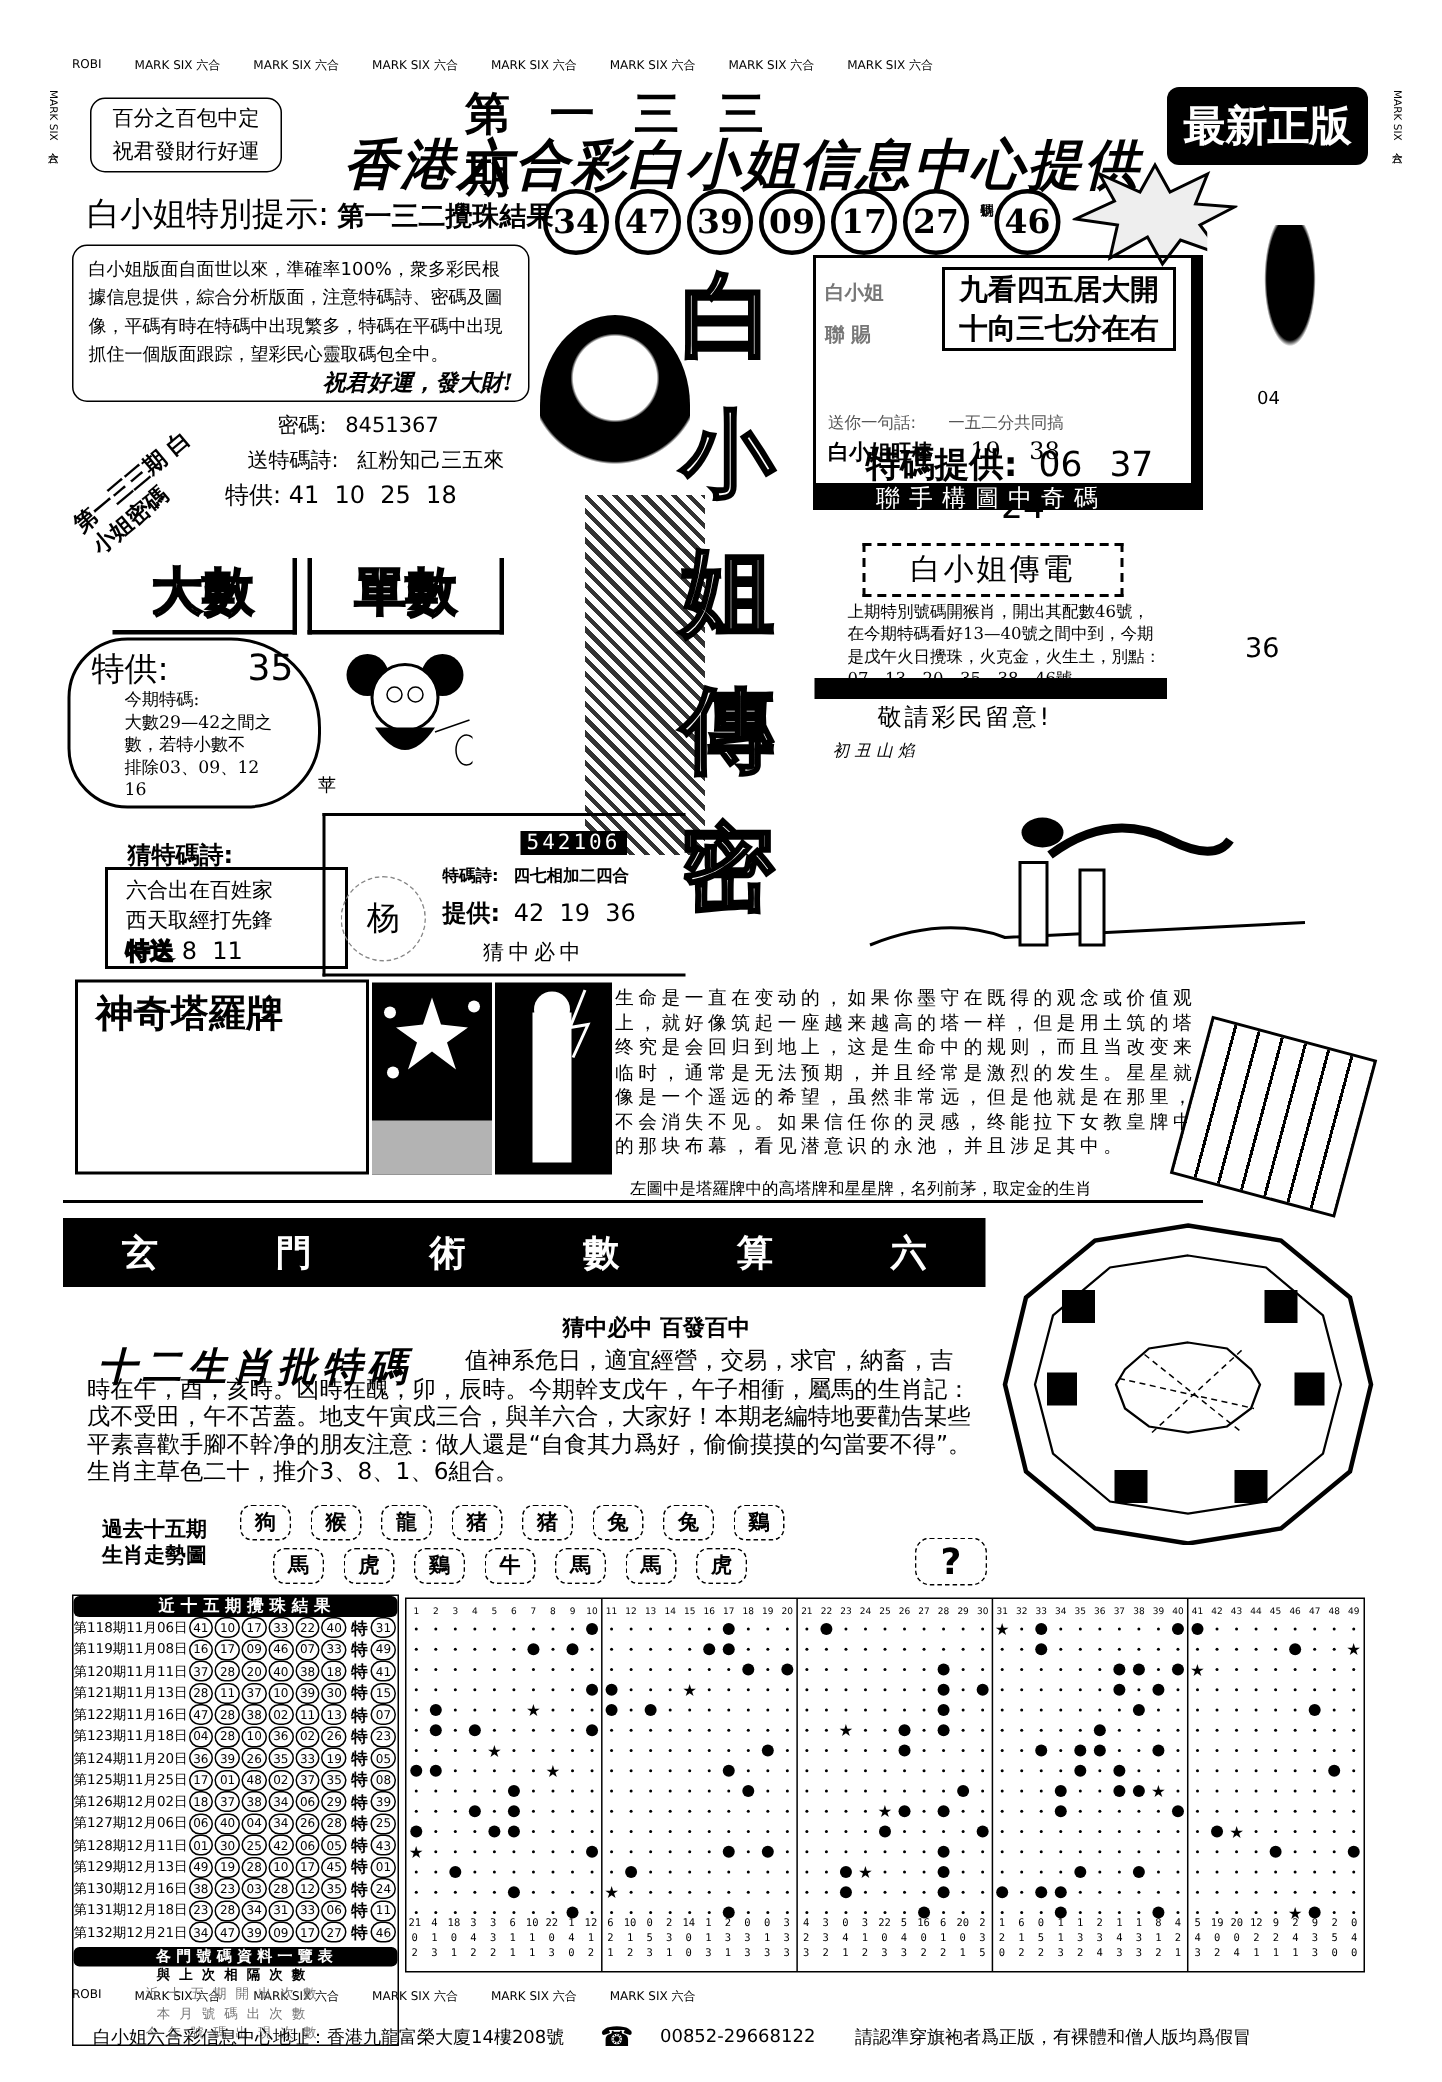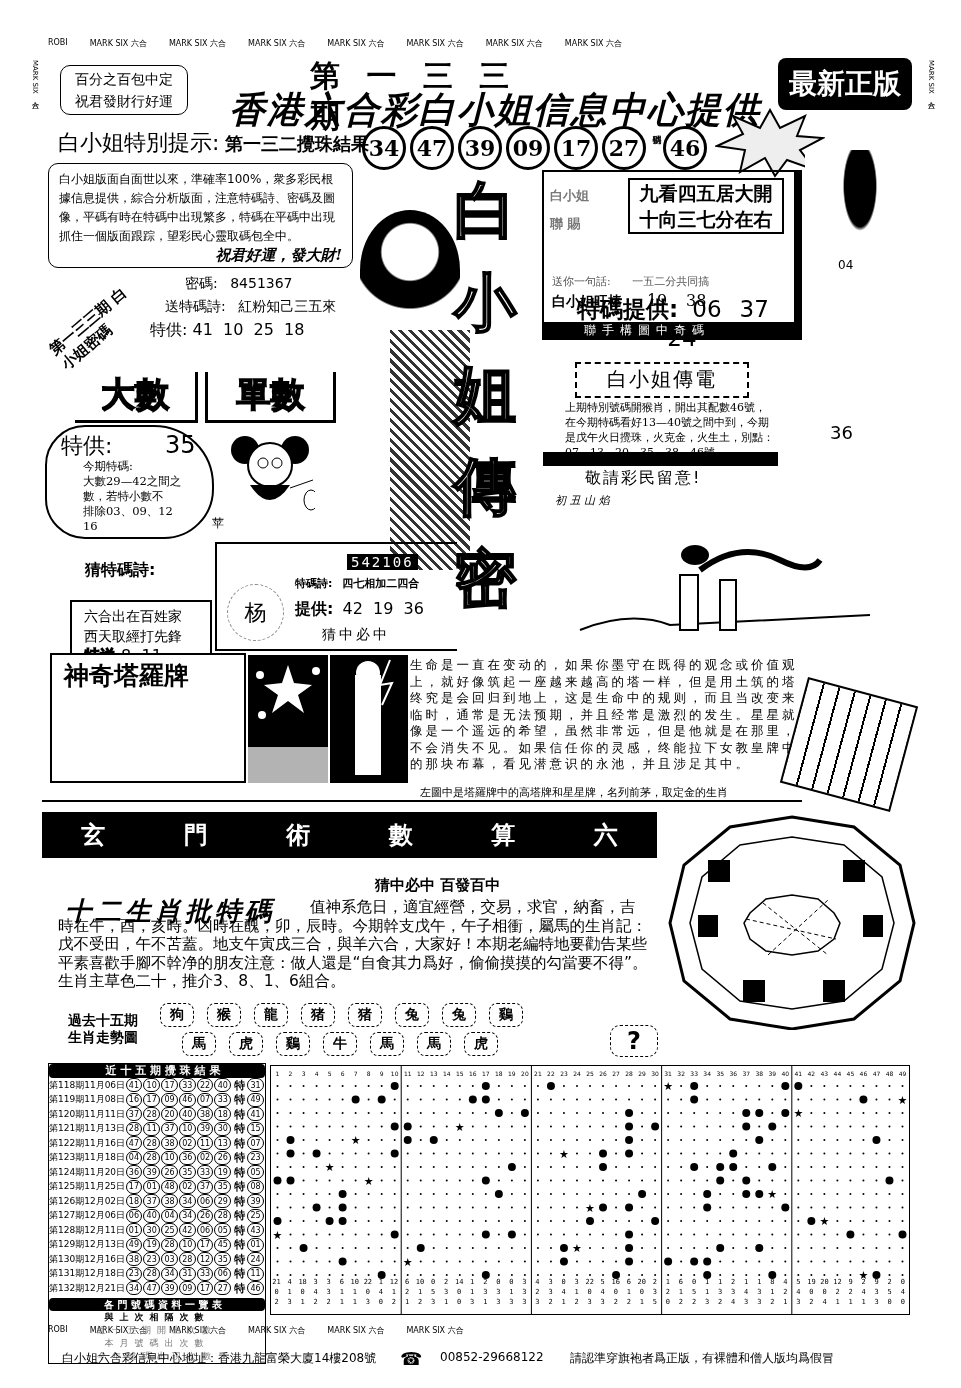--- a/index.html
+++ b/index.html
@@ -117,21 +117,21 @@
     <div class="abs" style="left:8px;top:102px;font-size:11px;color:#555;">
       <span>送你一句話:</span>
       <span style="margin-left:18px;">一五二分共同搞</span>
     </div>
     <div class="abs" style="left:8px;top:122px;font-size:23px;font-weight:bold;text-align:center;">
       <span>特碼提供:</span>
       <span style="margin-left:6px;font-weight:normal;">06</span>
       <span style="margin-left:10px;font-weight:normal;">37</span>
       <span style="margin-left:18px;font-weight:normal;">24</span>
     </div>
-    <div class="abs blackbar" style="left:0;top:150px;width:250px;height:16px;font-size:12px;padding-left:40px;box-sizing:border-box;letter-spacing:6px;">聯手構圖中奇碼</div>
+    <div class="abs blackbar" style="left:0;top:150px;width:250px;height:16px;font-size:16px;padding-left:40px;box-sizing:border-box;letter-spacing:6px;">聯手構圖中奇碼</div>
   </div>
   <div class="abs" style="left:805px;top:150px;width:110px;height:180px;background:radial-gradient(ellipse at 50% 20%, #000 20%, #fff 22%), #fff;"></div>
   <div class="abs" style="left:838px;top:258px;font-size:12px;">04</div>
 
   <div class="abs" style="left:575px;top:362px;width:170px;height:32px;border:2px dashed #000;font-size:20px;text-align:center;line-height:30px;letter-spacing:2px;">白小姐傳電</div>
   <div class="abs serif" style="left:565px;top:400px;width:210px;font-size:11px;line-height:15px;">上期特別號碼開猴肖，開出其配數46號，在今期特碼看好13—40號之間中到，今期是戊午火日攪珠，火克金，火生土，別點：07、13、20、35、38、46號</div>
   <div class="abs" style="left:543px;top:452px;width:235px;height:14px;background:#000;"></div>
   <div class="abs" style="left:585px;top:468px;font-size:16px;letter-spacing:2px;">敬請彩民留意!</div>
   <div class="abs" style="left:830px;top:422px;font-size:18px;">36</div>
 
@@ -156,21 +156,21 @@
         <circle cx="38" cy="33" r="5" fill="none" stroke="#000"></circle>
         <circle cx="52" cy="33" r="5" fill="none" stroke="#000"></circle>
         <path d="M25 55 Q45 85 65 55 Z" fill="#000"></path>
         <line x1="65" y1="58" x2="88" y2="50" stroke="#000"></line>
         <ellipse cx="86" cy="70" rx="7" ry="10" fill="#fff" stroke="#000"></ellipse>
       </svg>
   </div>
   <div class="abs" style="left:212px;top:515px;font-size:12px;">苹</div>
 
   <div class="abs" style="left:85px;top:560px;font-size:16px;font-weight:bold;">猜特碼詩:</div>
-  <div class="abs bx" style="left:70px;top:600px;width:142px;height:68px;padding:4px 0 0 12px;font-size:14px;line-height:20px;">
+  <div class="abs bx" style="left:70px;top:578px;width:162px;height:68px;padding:4px 0 0 12px;font-size:14px;line-height:20px;">
     <div>六合出在百姓家</div>
     <div>西天取經打先鋒</div>
     <div style="font-size:16px;">
       <span style="font-weight:bold;-webkit-text-stroke:1px #000;color:#fff;">特送</span>
       <span style="white-space:pre;">8  11</span>
     </div>
   </div>
 
   <div class="abs" style="left:215px;top:542px;width:240px;height:105px;border-left:2px solid #000;border-top:2px solid #000;border-bottom:2px solid #000;">
     <div class="abs mono blackbar" style="left:130px;top:10px;font-size:14px;padding:0 4px;letter-spacing:2px;">542106</div>

